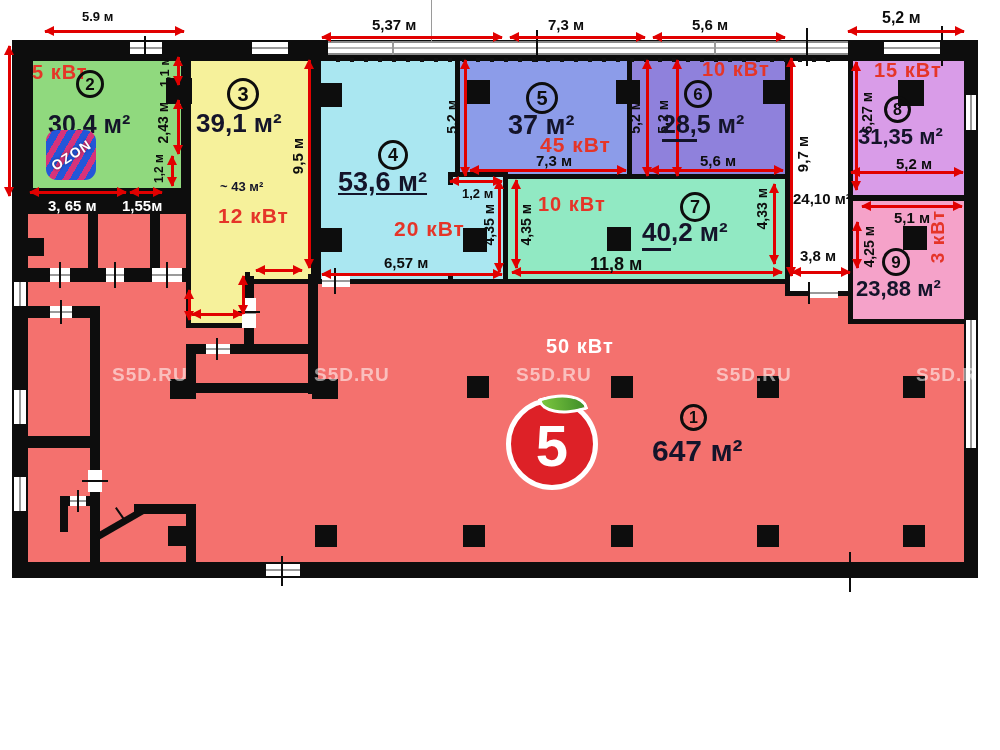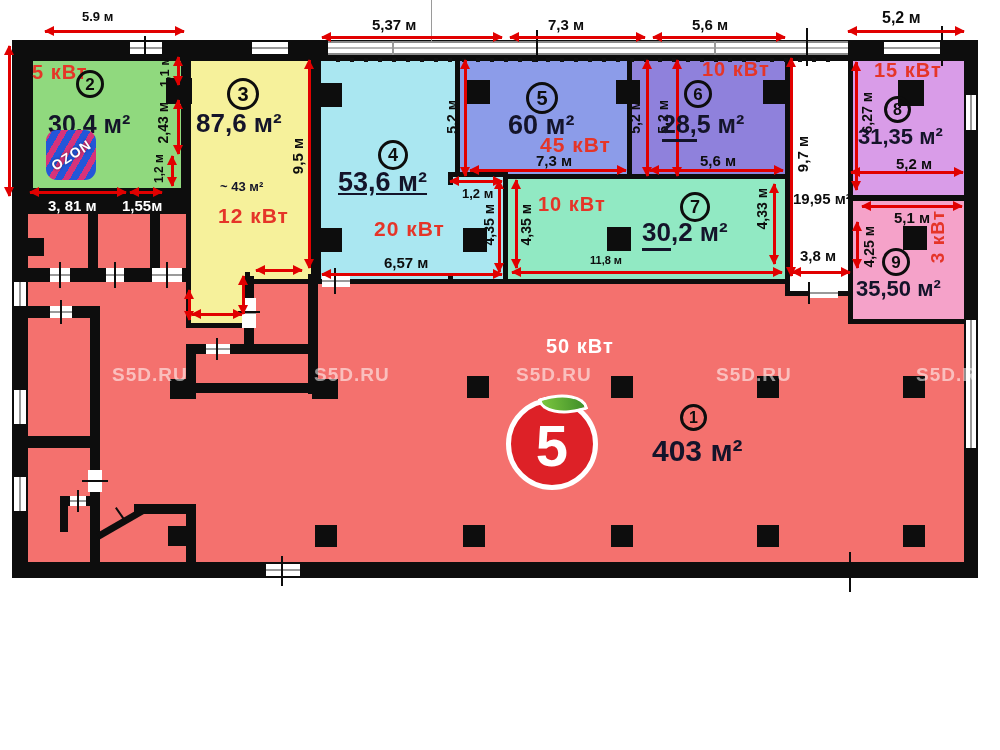--- a/index.html
+++ b/index.html
@@ -194,48 +194,48 @@
   <div class="av" style="left:856px;top:222px;height:46px;"></div>
   <div class="av" style="left:790px;top:58px;height:218px;"></div>
   <div class="av" style="left:242px;top:276px;height:38px;"></div>
   <div class="av" style="left:188px;top:290px;height:30px;"></div>
 
   <div class="lab" style="left:82px;top:10px;font-size:13px;">5.9 м</div>
   <div class="lab" style="left:372px;top:17px;font-size:15px;">5,37 м</div>
   <div class="lab" style="left:548px;top:17px;font-size:15px;">7,3 м</div>
   <div class="lab" style="left:692px;top:17px;font-size:15px;">5,6 м</div>
   <div class="lab" style="left:882px;top:10px;font-size:16px;">5,2 м</div>
-  <div class="lab wlab" style="left:48px;top:198px;font-size:15px;">3, 81 м</div>
+  <div class="lab wlab" style="left:48px;top:198px;font-size:15px;">3, 65 м</div>
   <div class="lab wlab" style="left:122px;top:198px;font-size:15px;">1,55м</div>
   <div class="lab vlab" style="left:158px;top:56px;font-size:13px;">1,1 м</div>
   <div class="lab vlab" style="left:156px;top:102px;">2,43 м</div>
   <div class="lab vlab" style="left:153px;top:154px;font-size:12px;">1,2 м</div>
   <div class="lab vlab" style="left:290px;top:138px;font-size:15px;">9,5 м</div>
   <div class="lab" style="left:384px;top:255px;font-size:15px;">6,57 м</div>
   <div class="lab" style="left:462px;top:187px;font-size:13px;">1,2 м</div>
   <div class="lab vlab" style="left:482px;top:204px;">4,35 м</div>
   <div class="lab vlab" style="left:445px;top:100px;">5,2 м</div>
   <div class="lab vlab" style="left:628px;top:100px;">5,2 м</div>
   <div class="lab" style="left:536px;top:153px;font-size:15px;">7,3 м</div>
   <div class="lab vlab" style="left:656px;top:100px;">5,2 м</div>
   <div class="lab" style="left:700px;top:153px;font-size:15px;">5,6 м</div>
   <div class="lab vlab" style="left:519px;top:204px;">4,35 м</div>
   <div class="lab vlab" style="left:755px;top:188px;">4,33 м</div>
-  <div class="lab" style="left:590px;top:255px;font-size:11px;">11,8 м</div>
+  <div class="lab" style="left:590px;top:255px;font-size:18px;">11,8 м</div>
   <div class="lab vlab" style="left:860px;top:92px;">6,27 м</div>
   <div class="lab" style="left:896px;top:156px;font-size:15px;">5,2 м</div>
   <div class="lab" style="left:894px;top:210px;font-size:15px;">5,1 м</div>
   <div class="lab vlab" style="left:862px;top:226px;">4,25 м</div>
   <div class="lab vlab" style="left:795px;top:136px;font-size:15px;">9,7 м</div>
-  <div class="lab" style="left:793px;top:191px;font-size:15px;">19,95 м²</div>
+  <div class="lab" style="left:793px;top:191px;font-size:15px;">24,10 м²</div>
   <div class="lab" style="left:800px;top:248px;font-size:15px;">3,8 м</div>
 
   <div class="pw" style="left:32px;top:62px;">5 кВт</div>
   <div class="pw" style="left:218px;top:205px;font-size:21px;">12 кВт</div>
-  <div class="pw" style="left:374px;top:218px;font-size:21px;">20 кВт</div>
+  <div class="pw" style="left:394px;top:218px;font-size:21px;">20 кВт</div>
   <div class="pw" style="left:540px;top:134px;font-size:21px;">45 кВт</div>
   <div class="pw" style="left:702px;top:59px;">10 кВт</div>
   <div class="pw" style="left:538px;top:194px;">10 кВт</div>
   <div class="pw" style="left:874px;top:60px;">15 кВт</div>
   <div class="pw vlab" style="left:928px;top:210px;font-size:19px;writing-mode:vertical-rl;">3 кВт</div>
   <div class="pw" style="left:546px;top:336px;color:#fff;">50 кВт</div>
 
   <div class="cnum" style="left:76px;top:70px;width:28px;height:28px;font-size:17px;">
       <span>2</span>
     </div>
@@ -258,29 +258,29 @@
       <span>8</span>
     </div>
   <div class="cnum" style="left:882px;top:248px;width:28px;height:28px;font-size:17px;">
       <span>9</span>
     </div>
   <div class="cnum" style="left:680px;top:404px;width:27px;height:27px;font-size:16px;">
       <span>1</span>
     </div>
 
   <div class="areaT" style="left:48px;top:112px;font-size:25px;">30.4 м²</div>
-  <div class="areaT" style="left:196px;top:110px;font-size:26px;">87,6 м²</div>
+  <div class="areaT" style="left:196px;top:110px;font-size:26px;">39,1 м²</div>
   <div class="areaT" style="left:220px;top:180px;font-size:13px;">~ 43 м²</div>
   <div class="areaT" style="left:338px;top:169px;font-size:27px;text-decoration:underline;">53,6 м²</div>
-  <div class="areaT" style="left:508px;top:112px;font-size:27px;">60 м²</div>
+  <div class="areaT" style="left:508px;top:112px;font-size:27px;">37 м²</div>
   <div class="areaT" style="left:662px;top:112px;font-size:25px;"><span class="ul">28,</span><span>5 м²</span></div>
-  <div class="areaT" style="left:642px;top:219px;font-size:26px;"><span class="ul">30</span><span>,2 м²</span></div>
+  <div class="areaT" style="left:642px;top:219px;font-size:26px;"><span class="ul">40</span><span>,2 м²</span></div>
   <div class="areaT" style="left:858px;top:126px;font-size:22px;">31,35 м²</div>
-  <div class="areaT" style="left:856px;top:278px;font-size:22px;">35,50 м²</div>
-  <div class="areaT" style="left:652px;top:436px;font-size:30px;">403 м²</div>
+  <div class="areaT" style="left:856px;top:278px;font-size:22px;">23,88 м²</div>
+  <div class="areaT" style="left:652px;top:436px;font-size:30px;">647 м²</div>
 
   <div class="ozon">
       <span>OZON</span>
     </div>
   <div class="p5">
     <div class="p5c">
         <span>5</span>
       </div>
     <div class="p5l"></div>
   </div>

